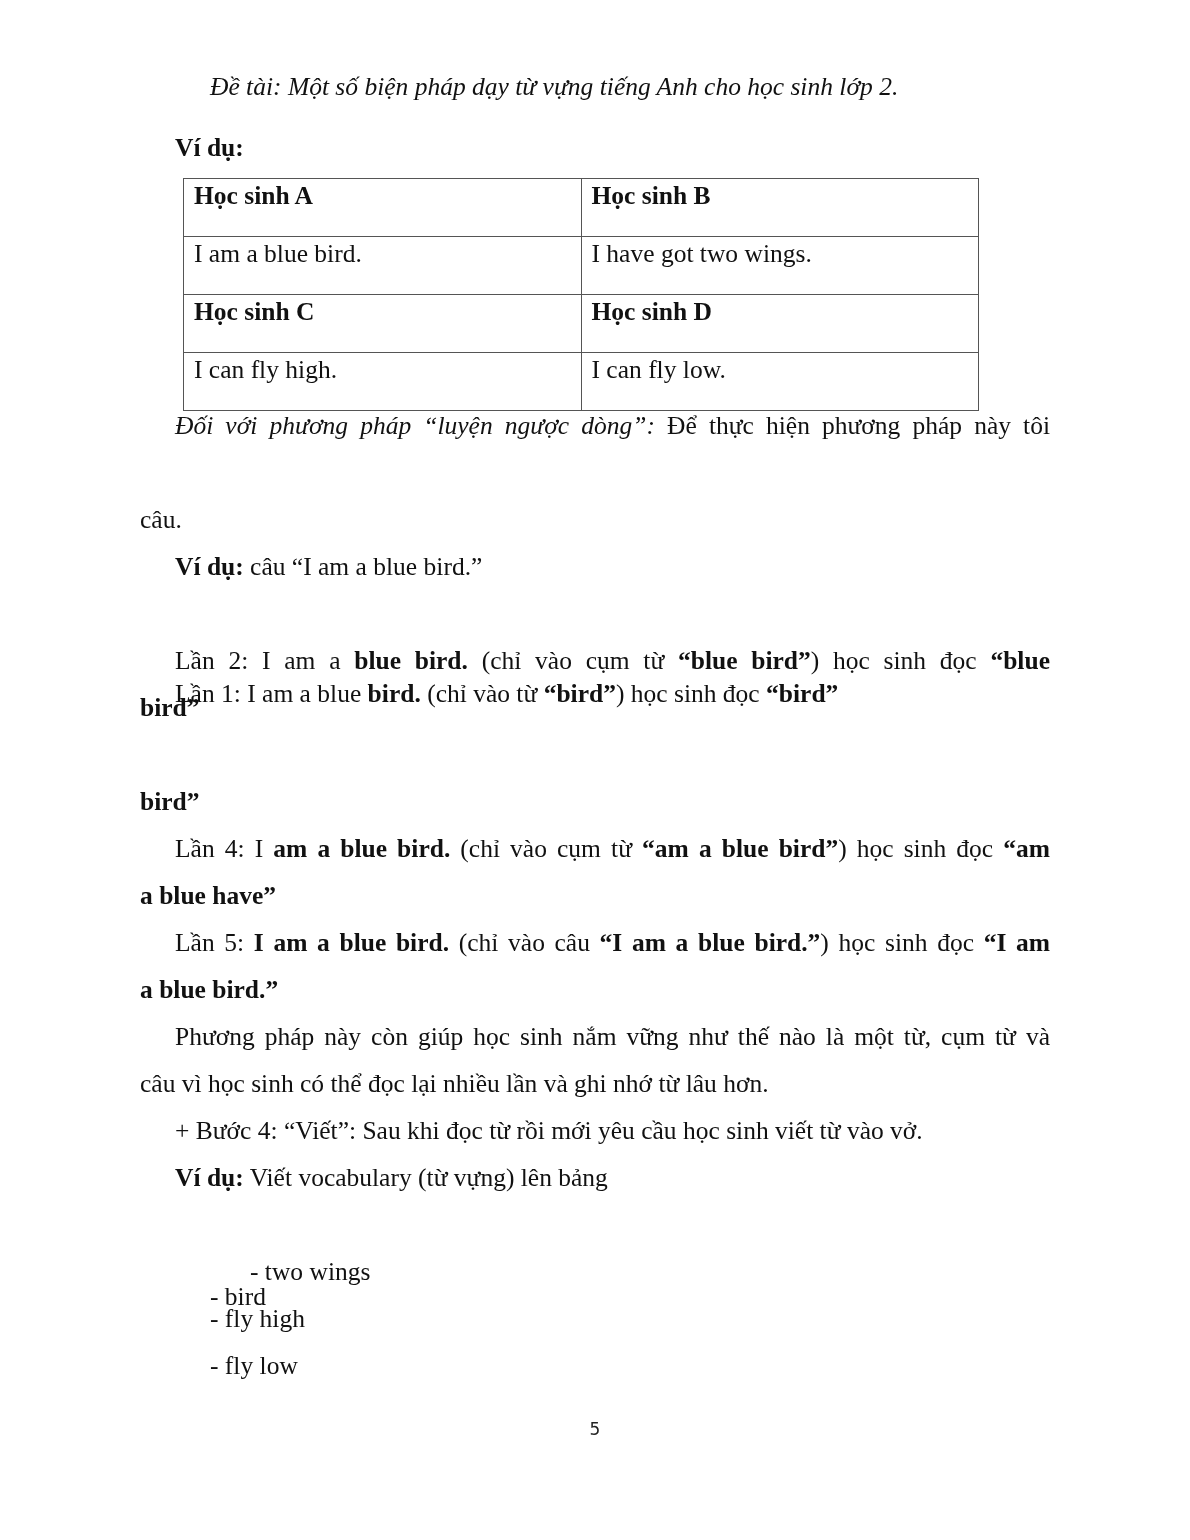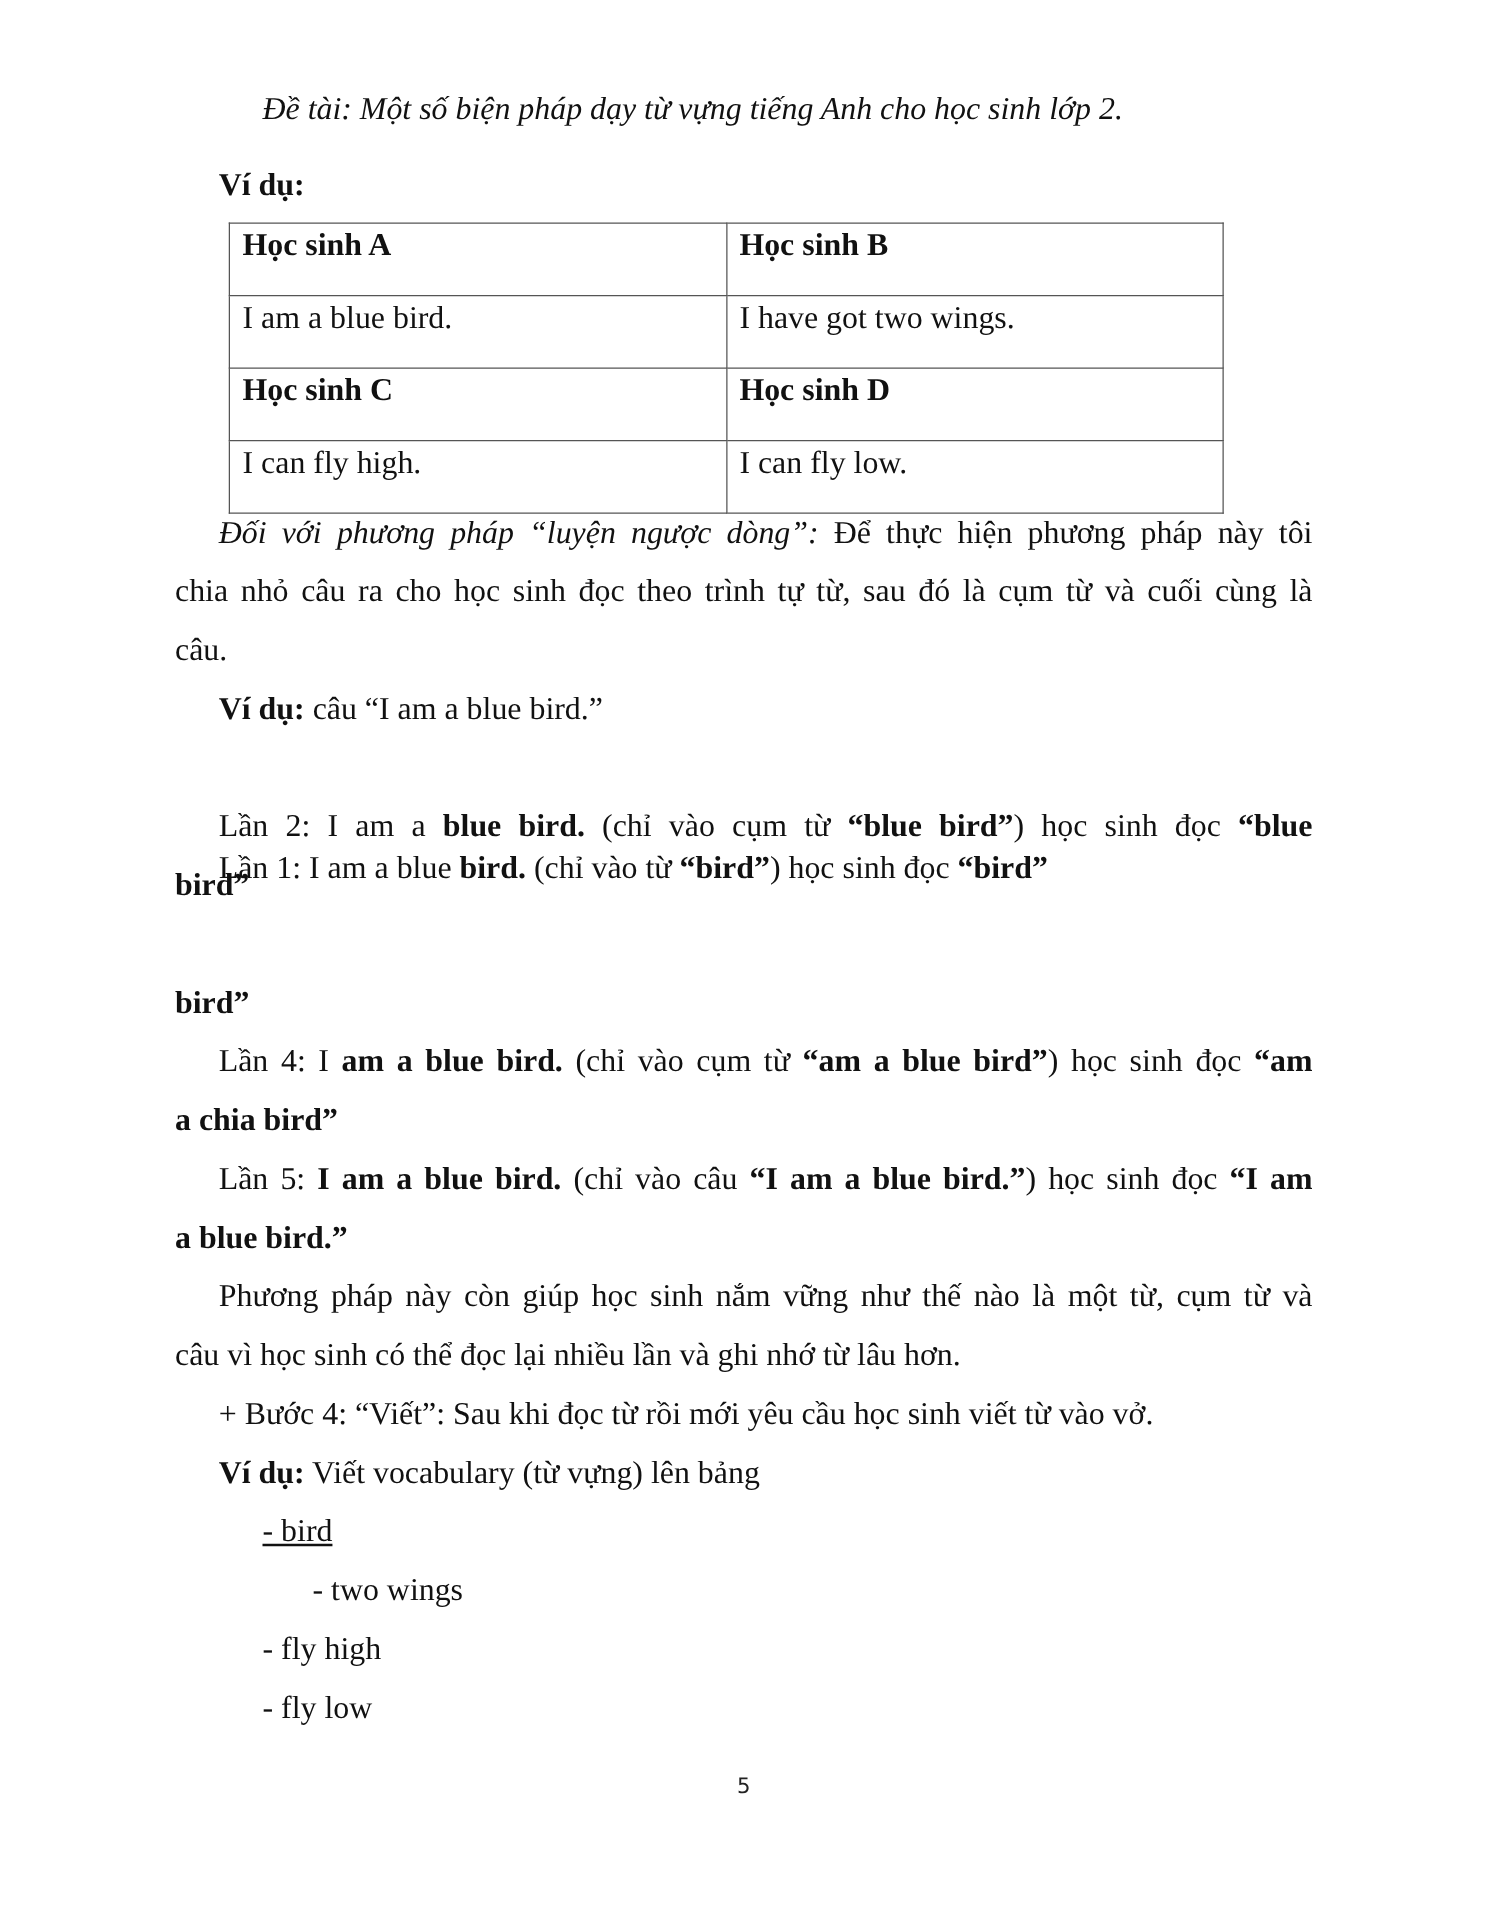--- a/index.html
+++ b/index.html
@@ -53,56 +53,55 @@
     <tr>
       <td>I can fly high.</td>
       <td>I can fly low.</td>
     </tr>
   </tbody>
     </table>
 
   <div class="line justify-line" style="left:175px; width:875px; top:411px;">
     <span class="i">Đối với phương pháp “luyện ngược dòng”:</span><span> Để thực hiện phương pháp này tôi</span>
   </div>
-  <div class="line justify-line" style="top:458px;">chia nhỏ câu ra cho học sinh đọc theo trình tự từ, sau đó là cụm từ và cuối cùng là</div>
   <div class="line" style="left:140px; top:505px;">câu.</div>
 
   <div class="line" style="left:175px; top:552px;">
     <span class="b">Ví dụ:</span><span> câu “I am a blue bird.”</span>
   </div>
 
   <div class="line" style="left:175px; top:634px;margin-top:45px;">
     <span>Lần 1:  I am a blue </span><span class="b">bird.</span><span> (chỉ vào từ </span><span class="b">“bird”</span><span>) học sinh đọc </span><span class="b">“bird”</span>
   </div>
 
   <div class="line justify-line" style="left:175px; width:875px; top:646px;">
     <span>Lần 2: I am a </span><span class="b">blue bird.</span><span> (chỉ vào cụm từ </span><span class="b">“blue bird”</span><span>) học sinh đọc </span><span class="b">“blue</span>
   </div>
   <div class="line b" style="left:140px; top:693px;">bird”</div>
 
   <div class="line b" style="left:140px; top:787px;">bird”</div>
 
   <div class="line justify-line" style="left:175px; width:875px; top:834px;">
     <span>Lần 4: I </span><span class="b">am a blue bird.</span><span> (chỉ vào cụm từ </span><span class="b">“am a blue bird”</span><span>) học sinh đọc </span><span class="b">“am</span>
   </div>
-  <div class="line b" style="left:140px; top:881px;">a chia bird”</div>
+  <div class="line b" style="left:140px; top:881px;">a blue have”</div>
 
   <div class="line justify-line" style="left:175px; width:875px; top:928px;">
     <span>Lần 5: </span><span class="b">I am a blue bird.</span><span> (chỉ vào câu </span><span class="b">“I am a blue bird.”</span><span>) học sinh đọc </span><span class="b">“I am</span>
   </div>
   <div class="line b" style="left:140px; top:975px;">a blue bird.”</div>
 
   <div class="line justify-line" style="left:175px; width:875px; top:1022px;">Phương pháp này còn giúp học sinh nắm vững như thế nào là một từ, cụm từ và</div>
   <div class="line" style="left:140px; top:1069px;">câu vì học sinh có thể đọc lại nhiều lần và ghi nhớ từ lâu hơn.</div>
 
   <div class="line" style="left:175px; top:1116px;">+ Bước 4: “Viết”: Sau khi đọc từ rồi mới yêu cầu học sinh viết từ vào vở.</div>
 
   <div class="line" style="left:175px; top:1163px;">
     <span class="b">Ví dụ:</span><span> Viết vocabulary (từ vựng) lên bảng</span>
   </div>
 
-  <div class="line" style="left:210px; top:1210px;text-decoration:underline;">- bird</div>
+  <div class="line" style="left:210px; top:1282px;">- bird</div>
   <div class="line" style="left:210px; top:1257px;margin-left:40px;">- two wings</div>
   <div class="line" style="left:210px; top:1304px;text-align:right;">- fly high</div>
   <div class="line" style="left:210px; top:1351px;">- fly low</div>
 
   <div class="pageno">5</div>
 </div>
 
 </body></html>

